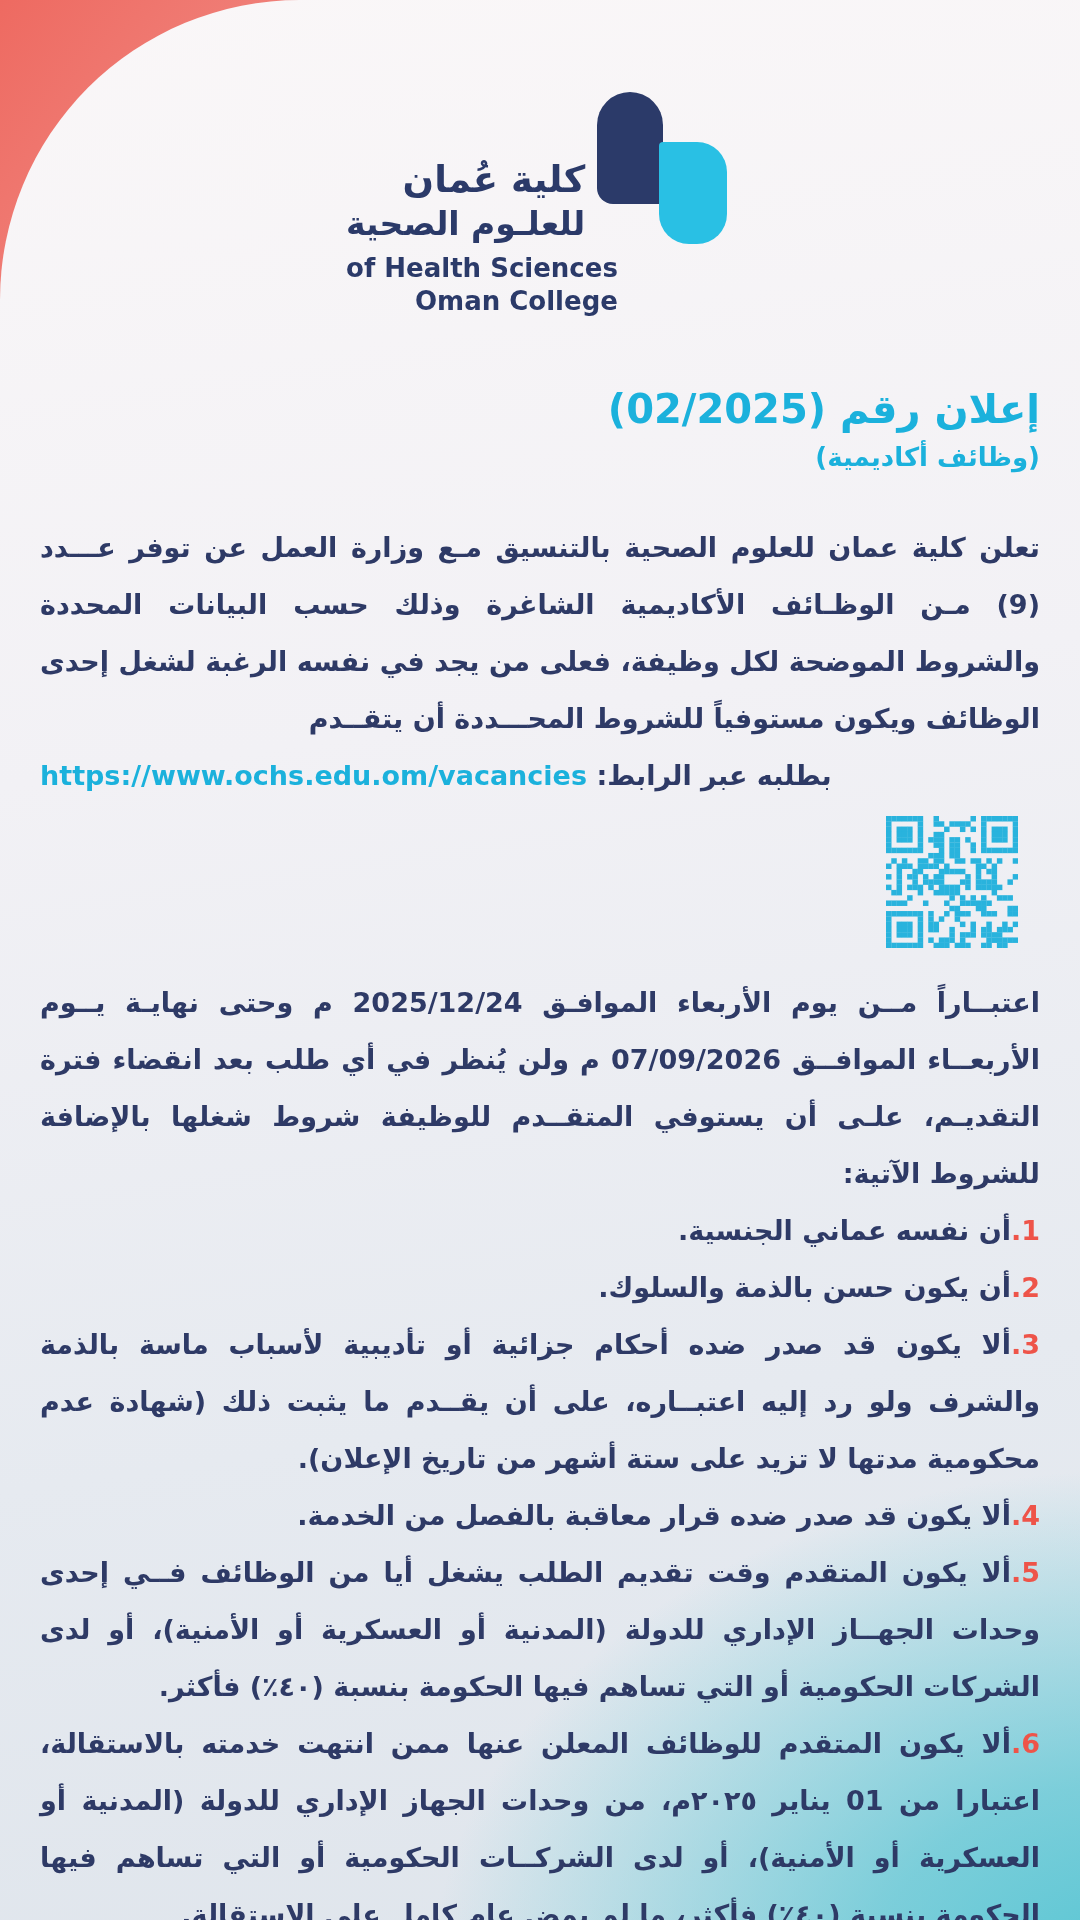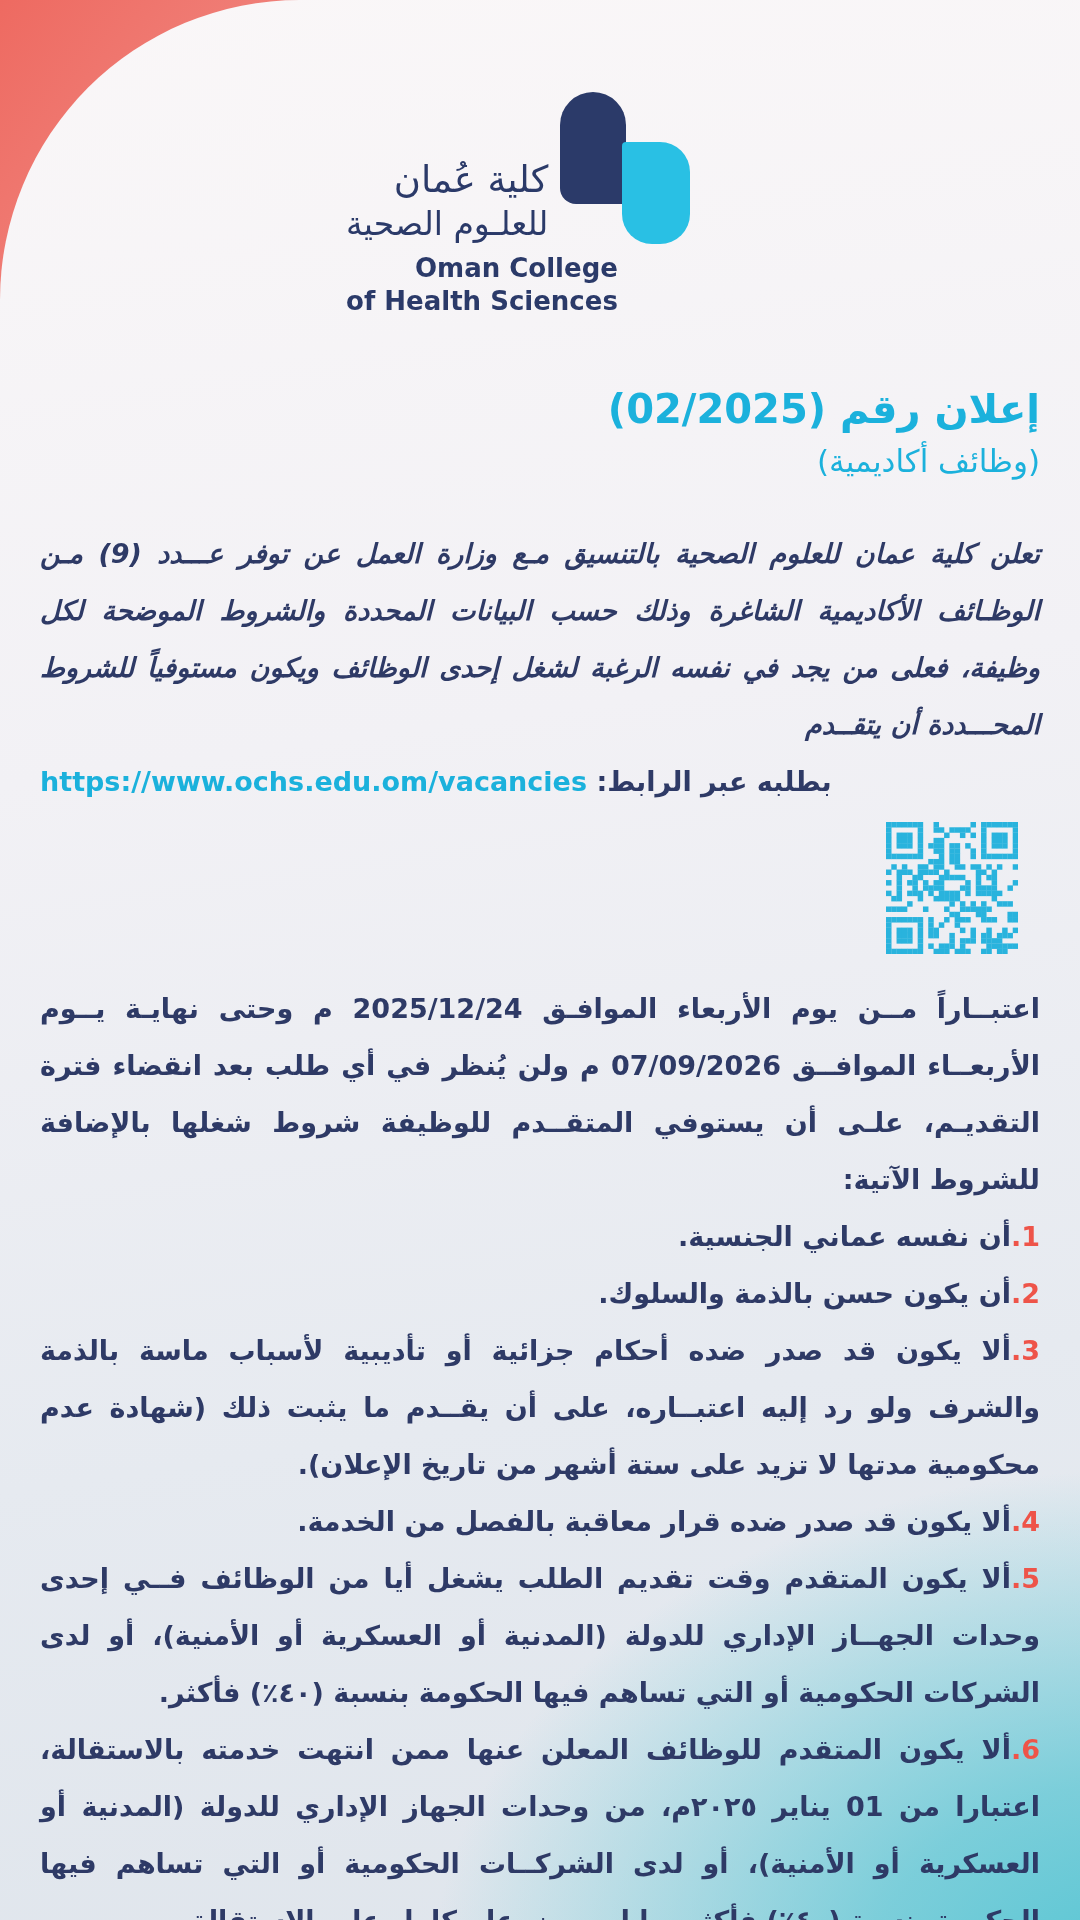--- a/index.html
+++ b/index.html
@@ -13,34 +13,34 @@
     border-top-left-radius:300px;
     background:
       radial-gradient(1150px 820px at 106% 103%, var(--corner-teal,#55c5d3) 0%, rgba(85,197,211,.72) 24%, rgba(85,197,211,0) 62%),
       linear-gradient(172deg,#faf7f8 0%,#f2f1f5 38%,#e6eaf0 72%,#dfe5ec 100%);
   }
   .content{position:relative;padding:0 40px;color:var(--navy-text,#2e3a66);}
 
   
   .logo{width:max-content;margin:92px auto 0;}
   .logo-row{display:flex;align-items:flex-end;gap:12px;}
-  .logo-ar{text-align:right;font-weight:normal;color:var(--logo-navy,#2b3a69);padding-bottom:2px;}
+  .logo-ar{text-align:right;font-weight:bold;color:var(--logo-navy,#2b3a69);padding-bottom:2px;}
   .logo-ar .l1{font-size:37px;line-height:1.25;}
   .logo-ar .l2{font-size:33px;line-height:1.3;}
   .logo-en{font-weight:bold;color:var(--logo-navy,#2b3a69);font-size:26px;line-height:1.25;text-align:right;padding-right:116px;margin-top:4px;}
 
   
   .head{margin-top:66px;}
   .head h1{margin:0;font-size:40px;line-height:1.3;color:var(--accent-cyan,#1bb1dc);font-weight:bold;text-align:right;}
-  .head h2{margin:6px 0 12px;font-size:31px;line-height:1.3;color:var(--accent-cyan,#1bb1dc);font-weight:normal;}
+  .head h2{margin:6px 0 12px;font-size:26px;line-height:1.3;color:var(--accent-cyan,#1bb1dc);font-weight:bold;}
 
   
   .body-text{margin:0;font-size:27px;font-weight:bold;line-height:57px;}
   .justify{text-align:justify;}
-  .intro{margin-top:44px;font-style:italic;}
+  .intro{margin-top:44px;}
   .link-line{text-align:left;}
   .url{color:var(--accent-cyan,#1bb1dc);text-decoration:none;font-weight:bold;}
 
   
   .qr-wrap{display:flex;justify-content:flex-end;padding-right:22px;margin:12px 0 26px;}
   .qr rect{fill:var(--qr-cyan,#29b3dd);}
 
   
   .conditions{list-style:none;margin:0;padding:0;}
   .conditions li{font-size:27px;font-weight:bold;line-height:57px;text-align:justify;}
@@ -60,22 +60,22 @@
         <div class="l2">للعلـوم الصحية</div>
       </div>
       <div class="logo-mark">
         <svg width="130" height="152" viewBox="0 0 130 152" aria-hidden="true">
           <path fill="#2b3a69" d="M0,33 A33,33 0 0 1 66,33 V112 H16 A16,16 0 0 1 0,96 Z"></path>
           <path fill="#29c0e4" d="M66,50 H100 A30,30 0 0 1 130,80 V122 A30,30 0 0 1 100,152 H92 A30,30 0 0 1 62,122 V54 A4,4 0 0 1 66,50 Z"></path>
         </svg>
       </div>
     </div>
     <div class="logo-en">
+      <div>of Health Sciences</div>
       <div>Oman College</div>
-      <div>of Health Sciences</div>
     </div>
   </header>
 
   <section class="head" dir="rtl">
     <h1>إعلان رقم (02/2025)</h1>
     <h2>(وظائف أكاديمية)</h2>
   </section>
 
   <p class="body-text justify intro" dir="rtl">تعلن كلية عمان للعلوم الصحية بالتنسيق مـع وزارة العمل عن توفر عـــدد (9) مـن الوظـائف الأكاديمية الشاغرة وذلك حسب البيانات المحددة والشروط الموضحة لكل وظيفة، فعلى من يجد في نفسه الرغبة لشغل إحدى الوظائف ويكون مستوفياً للشروط المحـــددة أن يتقــدم</p>
 

